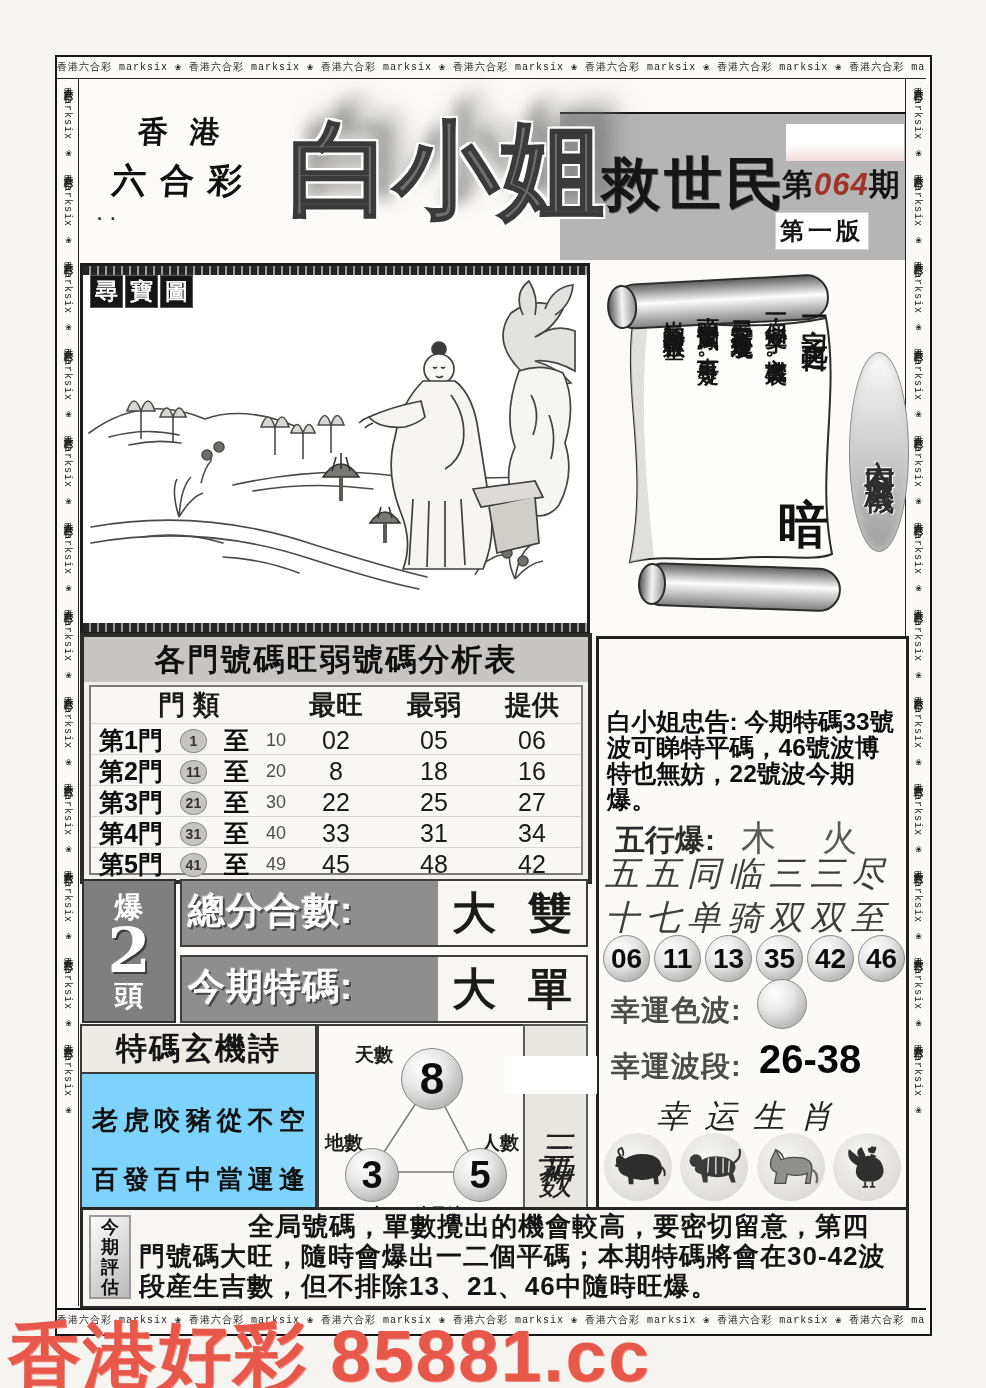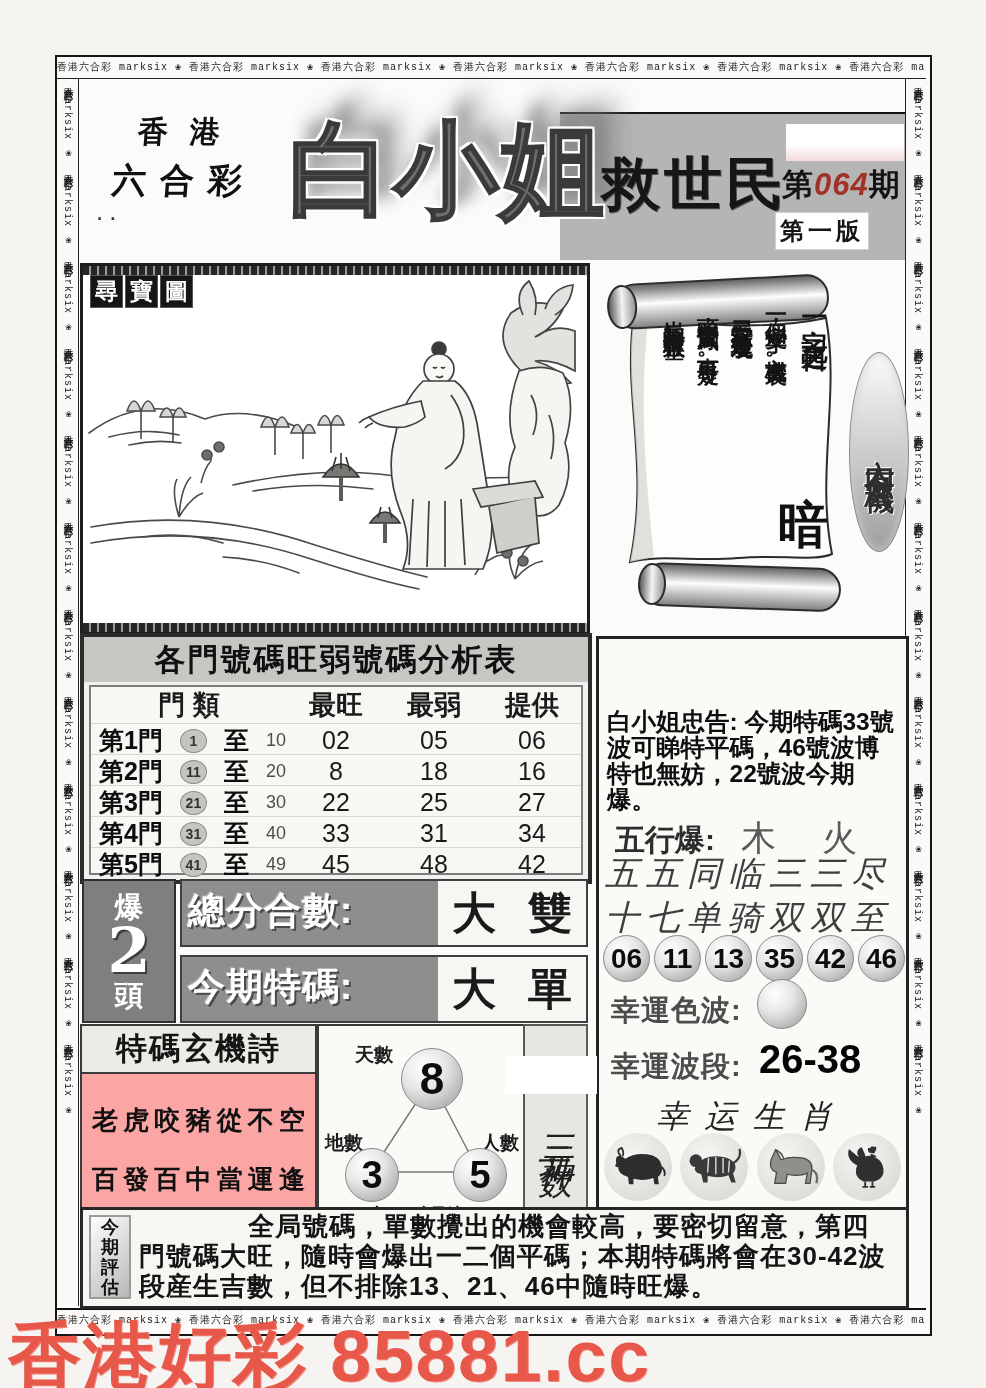--- a/index.html
+++ b/index.html
@@ -77,21 +77,21 @@
   .burst-box .c1,.burst-box .c3{font-size:29px;font-weight:bold;line-height:30px;}
   .burst-box .c2{font-size:62px;font-weight:bold;line-height:58px;font-family:"DejaVu Serif",serif;
      text-shadow:2px 2px 0 #3c3c3c;}
   .bar{position:absolute;left:180px;width:404px;height:64px;border:2px solid #3f3f3f;display:flex;}
   .bar1{top:879px;} .bar2{top:955px;}
   .bar .lab{width:250px;background:#8e8e8e;color:#fff;font-size:37px;font-weight:900;line-height:60px;
      padding-left:6px;letter-spacing:1px;text-shadow:2px 2px 0 #4a4a4a,-1px -1px 0 #b5b5b5;}
   .bar .val{flex:1;background:#f7f6f2;display:flex;align-items:center;justify-content:space-between;
      padding:0 14px;font-size:44px;font-weight:bold;color:#1a1a1a;}
   
-  .poem{left:80px;top:1024px;width:233px;height:206px;border:2px solid #3a3a3a;background:#fca5a5;}
+  .poem{left:80px;top:1024px;width:233px;height:206px;border:2px solid #3a3a3a;background:#7dd3fc;}
   .poem-title{height:46px;line-height:46px;text-align:center;font-size:31px;font-weight:bold;
       border-bottom:2px solid #3a3a3a;background:#edebe6;letter-spacing:2px;}
   .poem-lines{padding:6px 10px 0 10px;}
   .poem-line{font-size:26px;font-weight:bold;color:#101010;line-height:37px;
       text-align:justify;text-align-last:justify;text-justify:inter-character;margin-top:22px;}
   
   .trin{left:317px;top:1024px;width:204px;height:206px;border:2px solid #3a3a3a;background:#fbfaf7;}
   .trin-label{position:absolute;font-size:19px;font-weight:bold;color:#1c1c1c;
       font-family:"DejaVu Serif","Liberation Serif",serif;}
   .ball{position:absolute;border-radius:50%;border:1px solid #8a8a8a;

